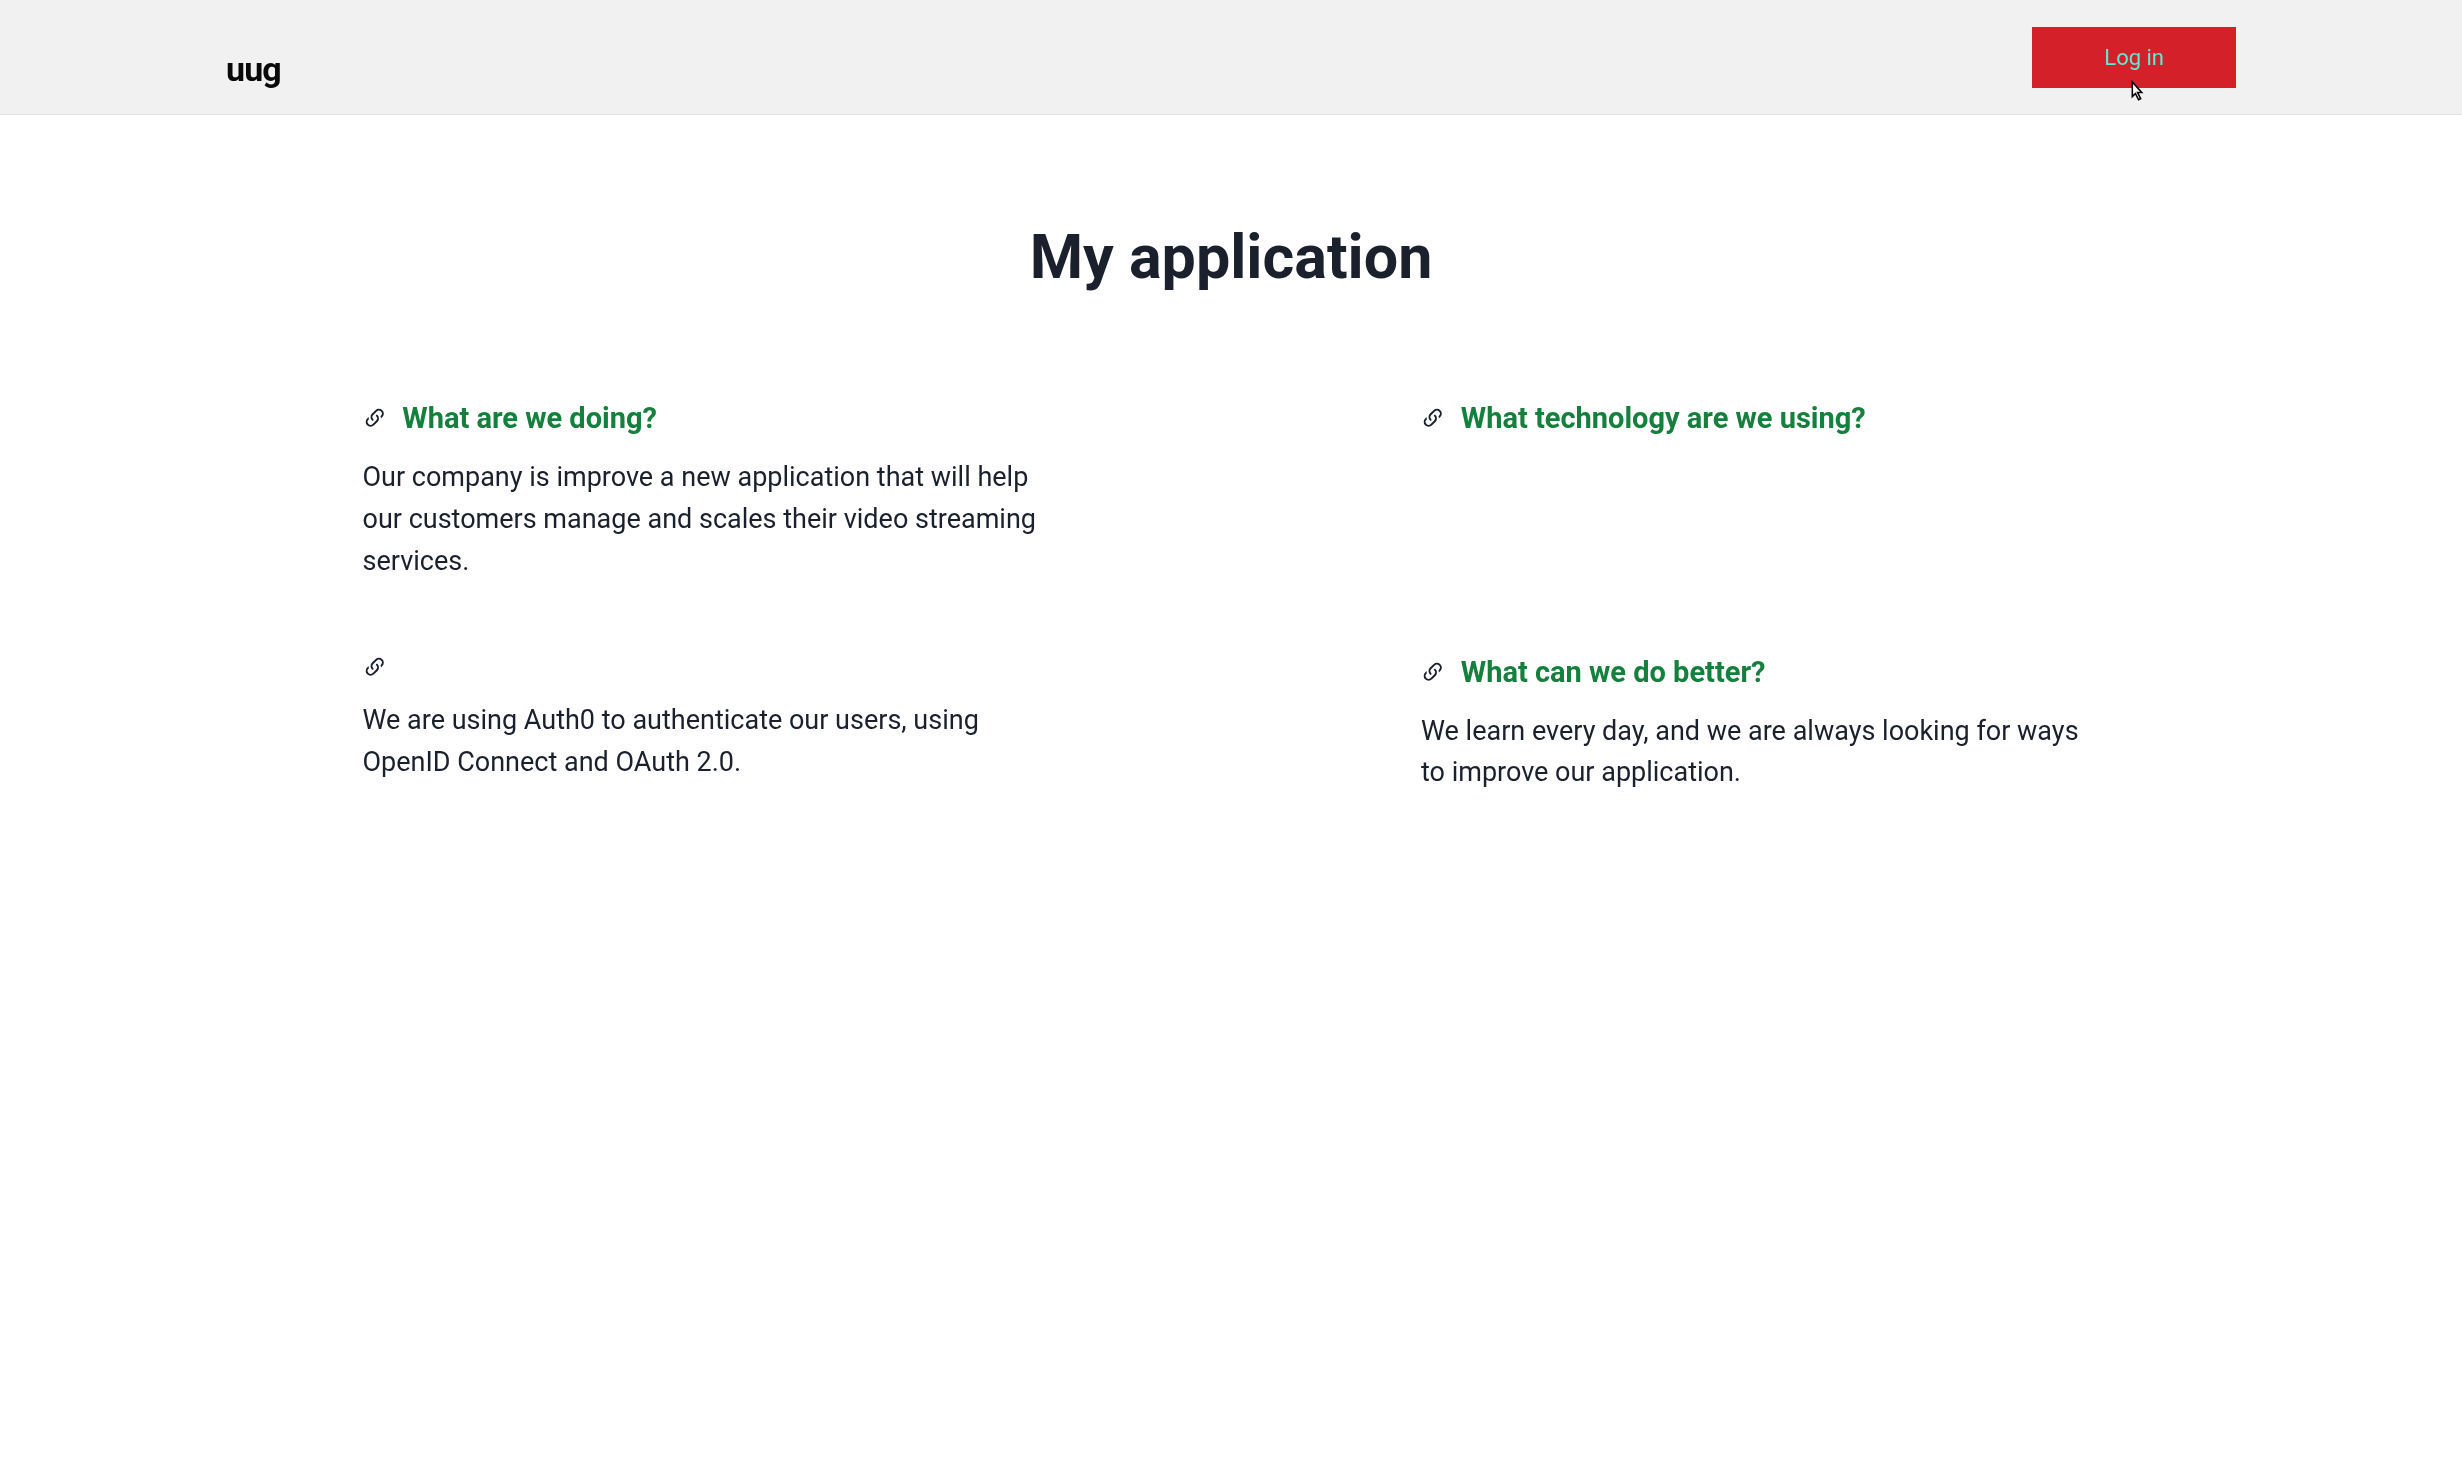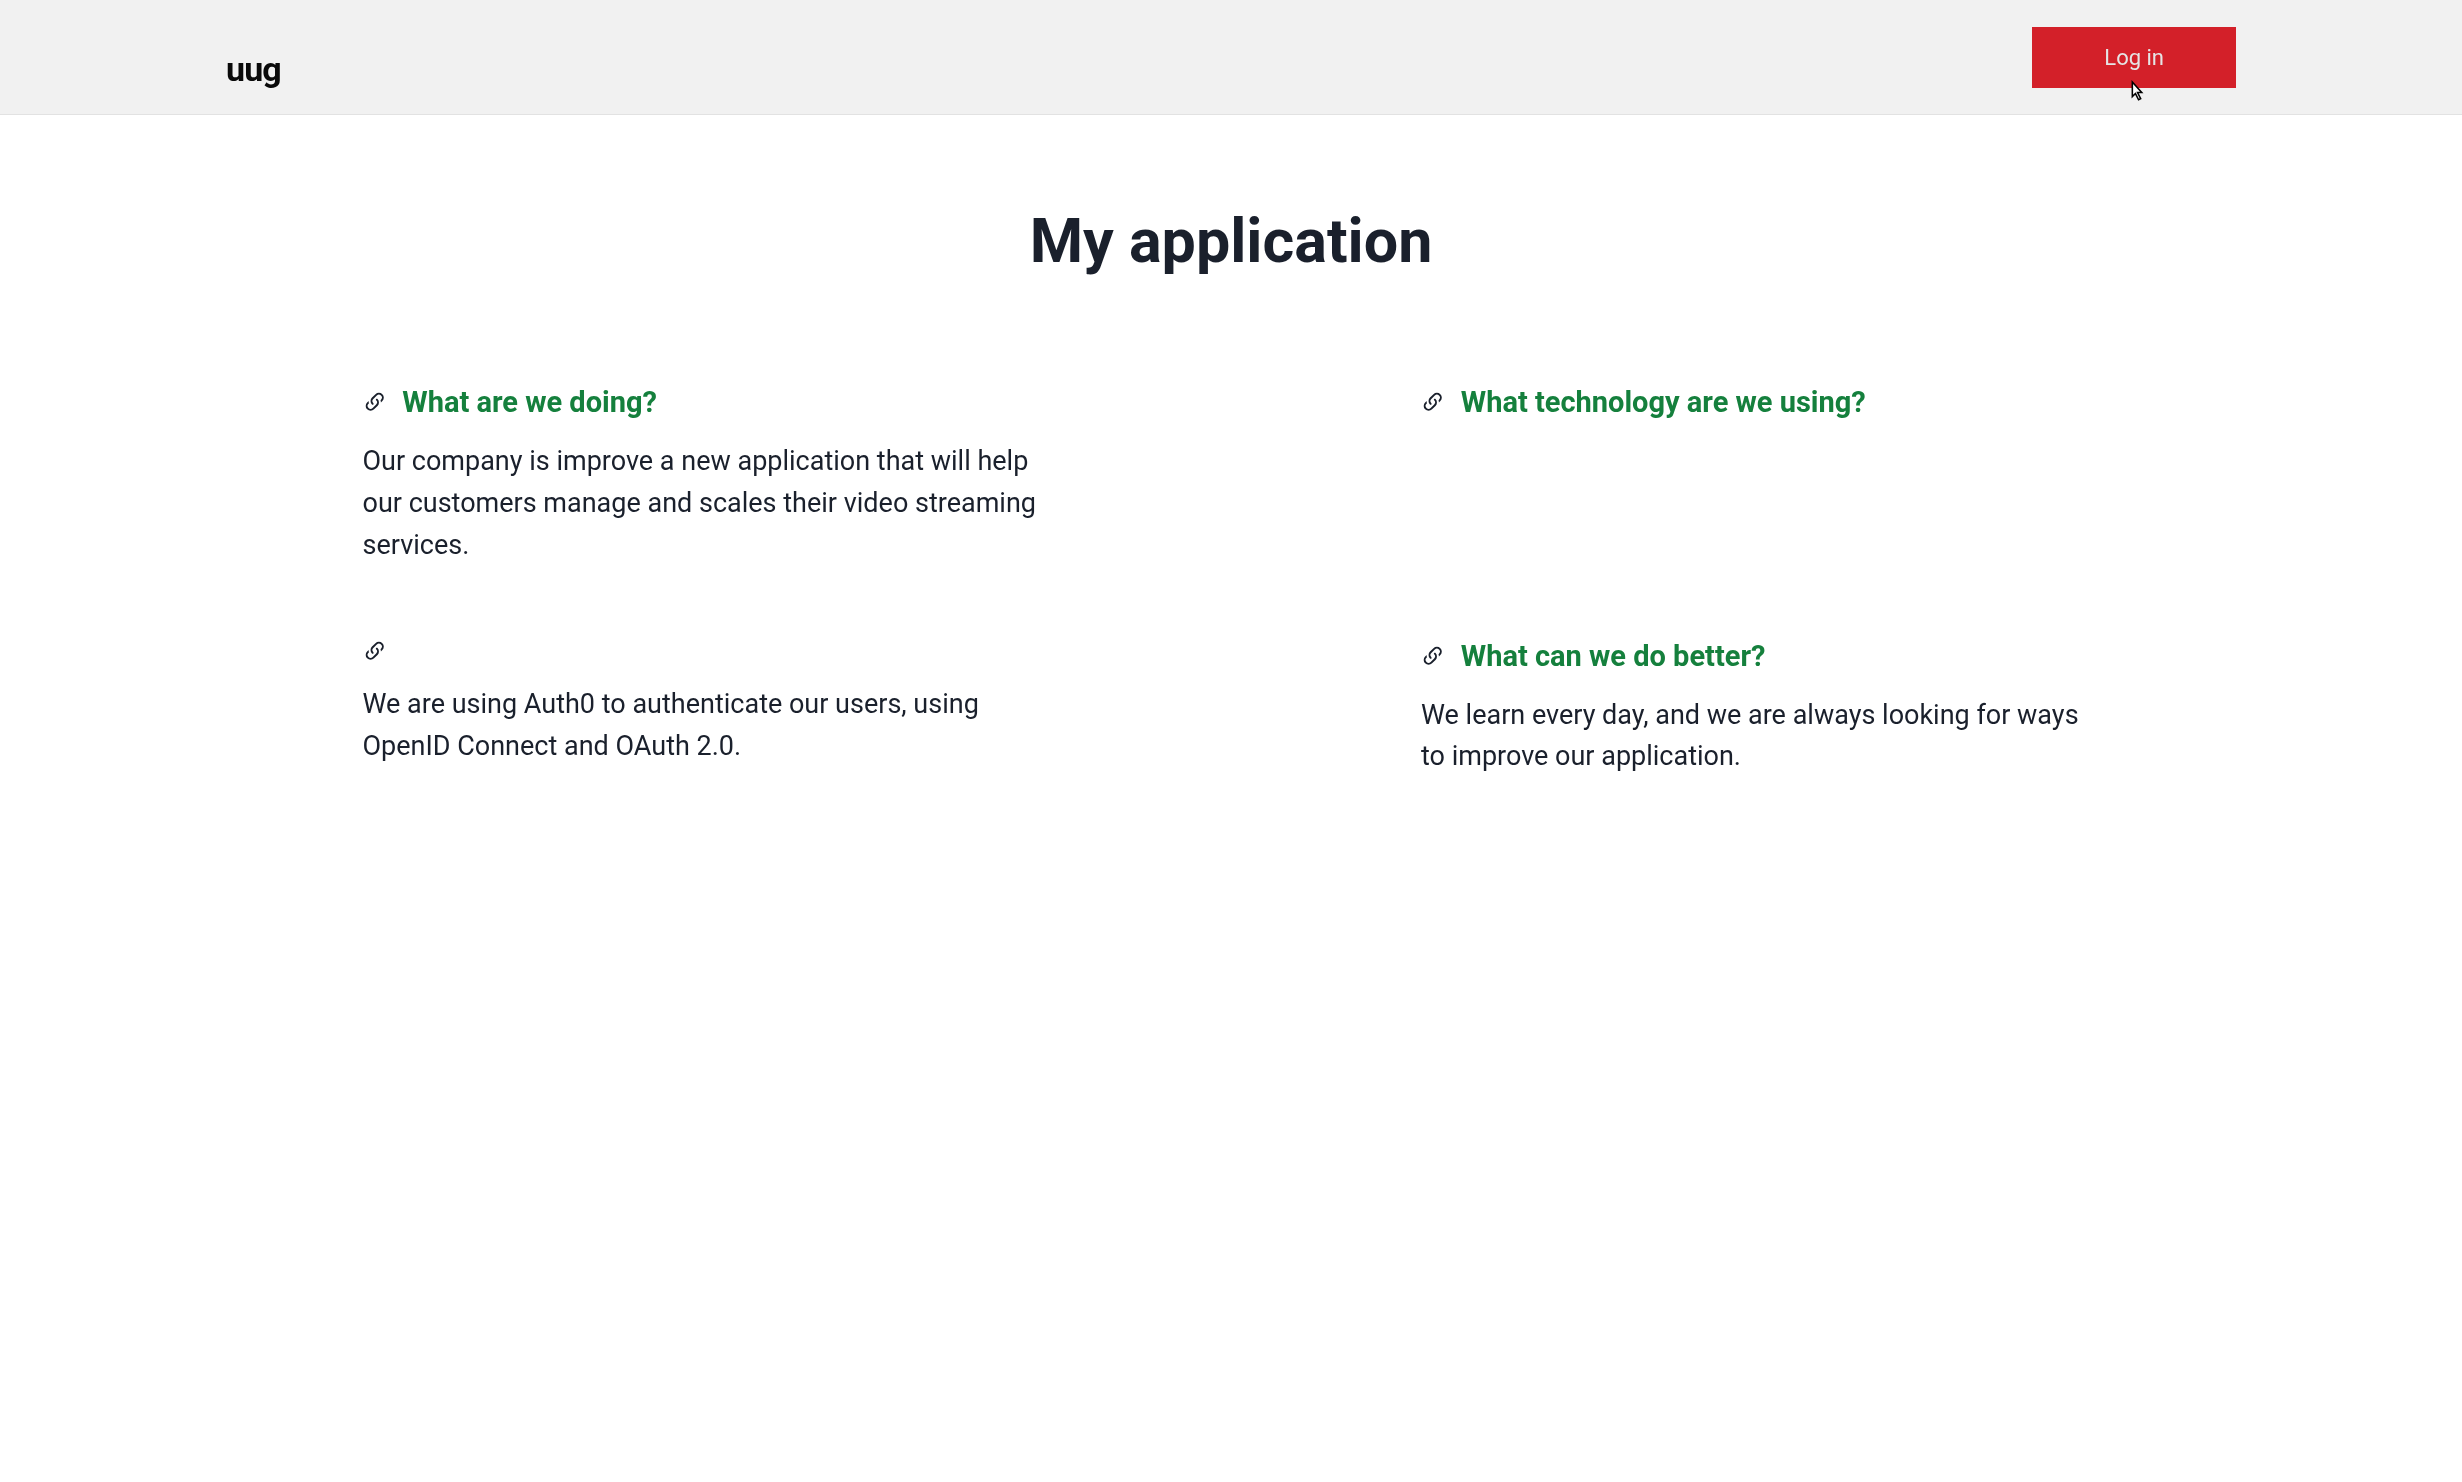--- a/index.html
+++ b/index.html
@@ -33,32 +33,32 @@
       font-family: -apple-system, BlinkMacSystemFont, "Segoe UI", Roboto, sans-serif;
       margin-top: 24px;
     }
 
     .logo-text {
       position: relative;
     }
 
     .login-button {
       background: #d32029;
-      color: #e5e5e5;
+      color: #5eead4;
       border: none;
       padding: 18px 72px;
       font-size: 22px;
       font-weight: 400;
       cursor: pointer;
       font-family: inherit;
     }
 
     .main-content {
       max-width: 1953px;
-      margin: 0 auto;
+      margin: 16px auto;
       padding: 90px 54px;
     }
 
     .page-title {
       text-align: center;
       font-size: 61px;
       font-weight: 700;
       color: #1a202c;
       margin-bottom: 108px;
     }

